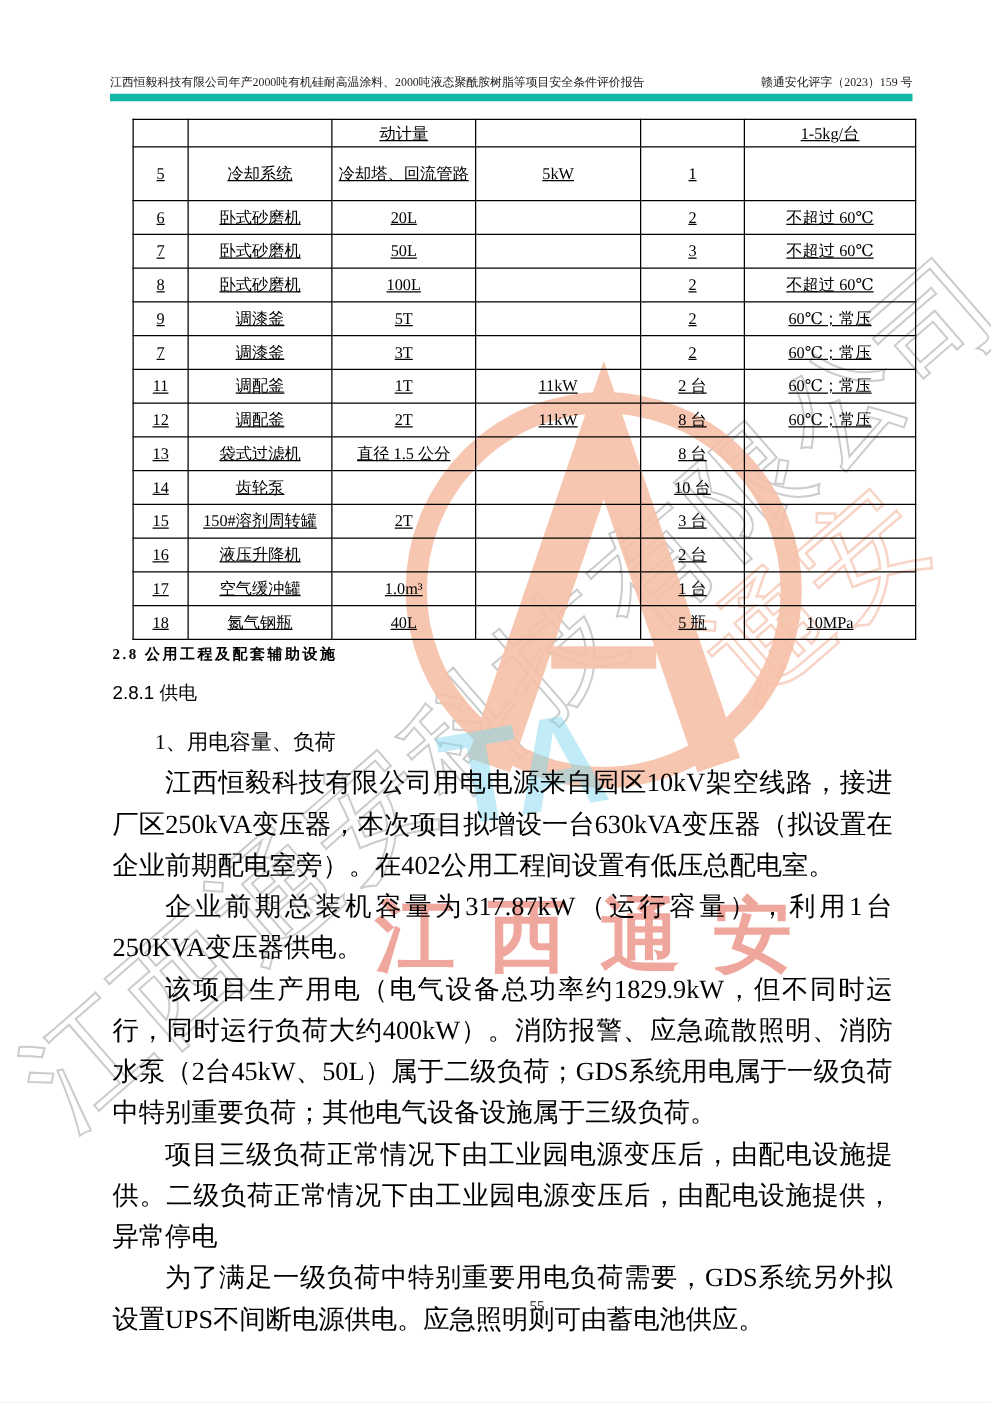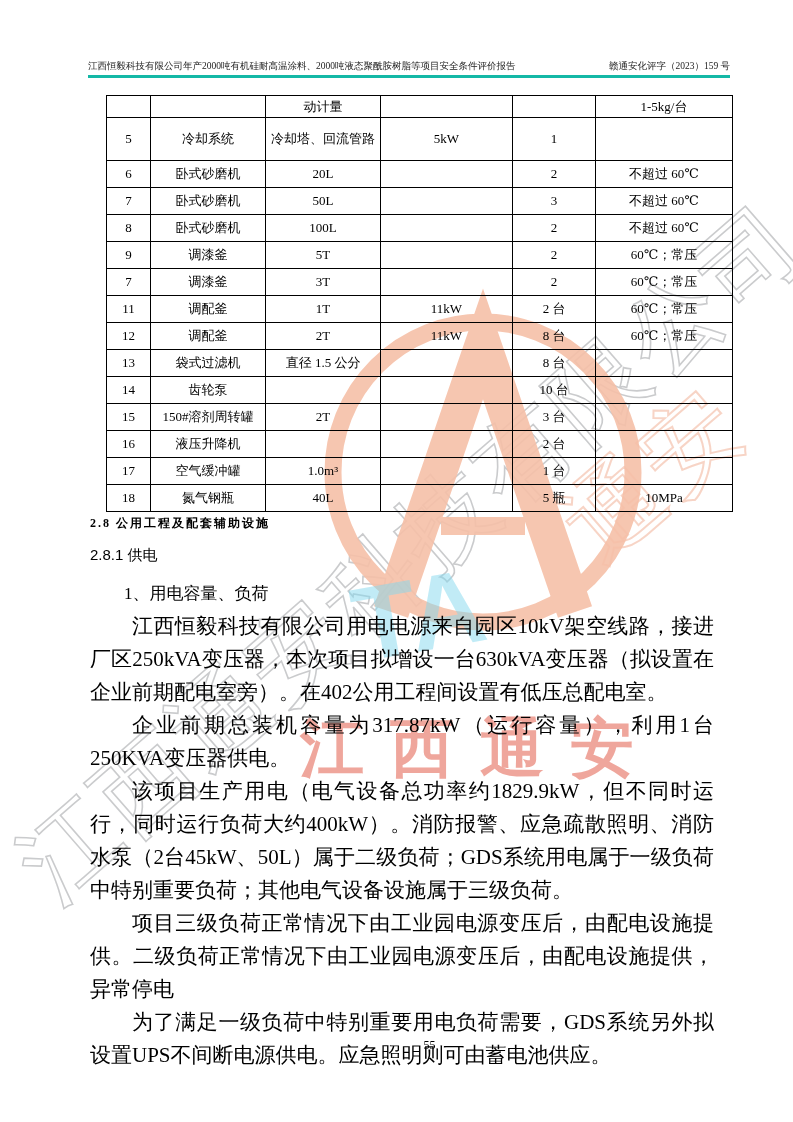--- a/index.html
+++ b/index.html
@@ -3,30 +3,30 @@
 <meta charset="utf-8">
 <style>
   html,body{margin:0;padding:0;background:#e8e8e8;}
   .page{
     position:relative;width:793px;height:1122px;margin:0 auto;background:#ffffff;
     font-family:"Liberation Serif","DejaVu Serif",serif;color:#000;overflow:hidden;
   }
   
   .header{
     position:absolute;left:88px;top:60px;width:642px;
-    border-bottom:3px solid #14b8a6;padding-bottom:2px;
+    border-bottom:6px solid #14b8a6;padding-bottom:2px;
     display:flex;justify-content:space-between;align-items:flex-end;
     font-size:9.5px;white-space:nowrap;color:#222;
   }
   
   .wm{position:absolute;left:0;top:0;width:793px;height:1122px;z-index:1;pointer-events:none;}
   
   table.equip{
     position:absolute;left:106px;top:95px;width:626px;z-index:2;
-    border-collapse:collapse;table-layout:fixed;
+    border-collapse:collapse;table-layout:fixed;text-decoration:underline;
   }
   table.equip td{
     border:1px solid #000;text-align:center;vertical-align:middle;
     font-size:13px;padding:0 2px;height:26px;overflow:hidden;white-space:nowrap;
   }
   table.equip tr.r-head td{height:21px;}
   table.equip tr.r-tall td{height:42px;}
   
   .content{position:absolute;left:90px;top:510px;width:624px;z-index:2;}
   .h28{font-size:12px;font-weight:bold;letter-spacing:2px;line-height:26px;margin:0 0 8px 0;}

